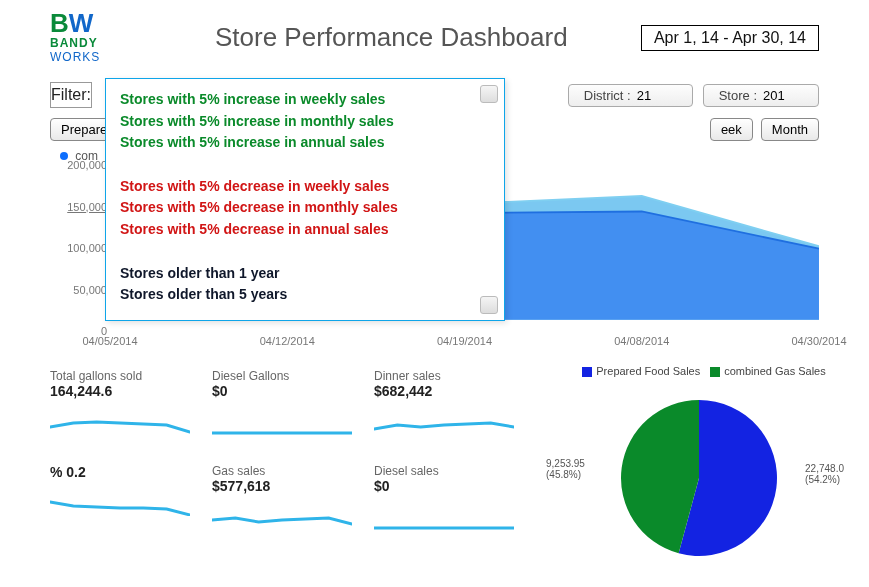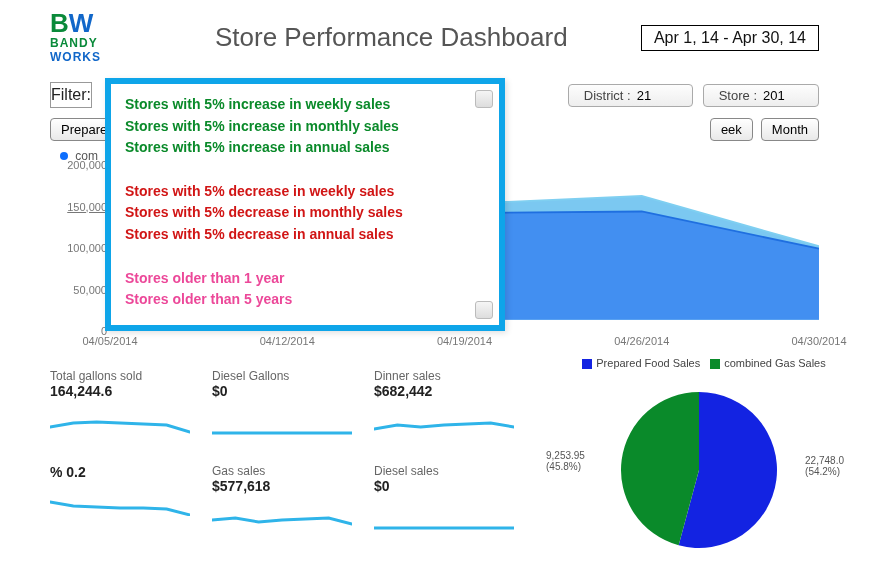--- a/index.html
+++ b/index.html
@@ -4,21 +4,21 @@
 <style>
   * { box-sizing: border-box; margin: 0; padding: 0; }
   body { font-family: Arial, sans-serif; width: 869px; height: 587px; background: #fff; position: relative; overflow: hidden; font-size: 13px; color: #444; }
   
   .header { display: flex; align-items: center; padding: 10px 50px 5px 50px; }
   .logo { width: 85px; height: 55px; position: relative; }
   .logo-top { font-size: 26px; font-weight: bold; line-height: 1; display: flex; }
   .logo-b1 { color: #0a8a3a; }
   .logo-w { color: #1167c9; }
   .logo-bandy { font-size: 12px; font-weight: bold; color: #0a8a3a; letter-spacing: 1px; }
-  .logo-works { font-size: 12px; font-weight: bold; color: #1167c9; letter-spacing: 1px; }
+  .logo-works { font-size: 12px; font-weight: normal; color: #1167c9; letter-spacing: 1px; }
   .title { font-size: 26px; color: #555; margin-left: 80px; flex: 1; }
   .date-range { border: 1px solid #000; padding: 3px 12px; font-size: 16px; color: #111; }
   
   .controls-row { display: flex; align-items: center; padding: 4px 50px; gap: 10px; margin-top: 8px;}
   .filter-box { border: 1px solid #999; padding: 3px 0; font-size: 16px; color: #222; background:#fff;}
   .ctrl-spacer { flex: 1; }
   .pill { border: 1px solid #aaa; border-radius: 4px; padding: 3px 15px; display: inline-flex; align-items: center; gap: 6px; background: linear-gradient(#fdfdfd,#eee); font-size: 13px; }
   .pill input { border: none; background: transparent; width: 40px; font-size: 13px; }
   
   .time-buttons { display:flex; gap:8px; padding: 6px 50px; }
@@ -33,31 +33,31 @@
   .plot { position:absolute; left:50px; right:0; top:0; bottom:24px; }
   .x-ticks { position:absolute; left:50px; right:0; bottom:0; height:20px; font-size:11px; color:#777;}
   .x-tick { position:absolute; transform:translateX(-50%); }
   
   .metrics-row { display:flex; padding: 8px 50px; gap: 12px; }
   .metric { width: 150px; }
   .metric-label { font-size:12px; color:#666; }
   .metric-value { font-size:14px; font-weight:bold; color:#222; }
   .spark { width: 140px; height: 30px; margin-top:6px;}
   
-  .right-panel { position:absolute; right:30px; bottom:32px; width:280px; }
+  .right-panel { position:absolute; right:30px; bottom:24px; width:280px; }
   .pie-legend { font-size:11px; text-align:center; margin-bottom:6px;}
   .pie-legend .sw { display:inline-block; width:10px; height:10px; margin:0 4px 0 10px; vertical-align:middle;}
   .pie-wrap { position:relative; width:210px; height:180px; margin:0 auto;}
   .pie-label { position:absolute; font-size:10px; color:#555; white-space:nowrap;}
   
-  .filter-dropdown { position:absolute; left:105px; top:78px; width:400px; background:#fff; border:6px solid #0ea5e9; box-shadow: 2px 2px 6px rgba(0,0,0,.12); z-index:50; padding: 10px 14px 14px 14px; font-size:14px; font-weight:bold; line-height:1.55;}
+  .filter-dropdown { position:absolute; left:105px; top:78px; width:400px; background:#fff; border:1px solid #0ea5e9; box-shadow: 2px 2px 6px rgba(0,0,0,.12); z-index:50; padding: 10px 14px 14px 14px; font-size:14px; font-weight:bold; line-height:1.55;}
   .filter-dropdown .scroll-btn { position:absolute; right:6px; width:18px; height:18px; background:linear-gradient(#f5f5f5,#ddd); border:1px solid #bbb; border-radius:3px;}
   .fd-green { color:#0a8a2a; }
   .fd-red { color:#d11515; }
-  .fd-gray { color:#ec4899; }
+  .fd-gray { color:#0f172a; }
 </style>
 </head>
 <body>
 
 <div class="header">
   <div class="logo">
     <div class="logo-top">
         <span class="logo-b1">B</span>
         <span class="logo-w">W</span>
       </div>
@@ -104,21 +104,21 @@
   <svg class="plot" id="mainplot" viewBox="0 0 760 166" preserveAspectRatio="none">
       <path d="M0,91.3 L190,89.64 L380,41.5 L570,33.19999999999999 L760,87.15 L760,166 L0,166 Z" fill="#6dc2ef" opacity="0.9"></path>
       <path d="M0,92.96 L190,91.3 L380,51.46000000000001 L570,49.80000000000001 L760,89.64 L760,166 L0,166 Z" fill="#3f8cf0" opacity="0.95"></path>
       <path d="M0,91.3 L190,89.64 L380,41.5 L570,33.19999999999999 L760,87.15 " fill="none" stroke="#7fcff1" stroke-width="2"></path>
       <path d="M0,92.96 L190,91.3 L380,51.46000000000001 L570,49.80000000000001 L760,89.64 " fill="none" stroke="#1f6fe0" stroke-width="2"></path>
     </svg>
   <div class="x-ticks" id="xticks">
       <div class="x-tick" style="left: 0%;">04/05/2014</div>
       <div class="x-tick" style="left: 25%;">04/12/2014</div>
       <div class="x-tick" style="left: 50%;">04/19/2014</div>
-      <div class="x-tick" style="left: 75%;">04/26/2014</div>
+      <div class="x-tick" style="left: 75%;">04/08/2014</div>
       <div class="x-tick" style="left: 100%;">04/30/2014</div>
     </div>
 </div>
 
 <div class="metrics-row" id="metricsTop" style="margin-top:6px">
     <div class="metric"><div class="metric-label">Total gallons sold</div><div class="metric-value">164,244.6</div><svg class="spark" viewBox="0 0 140 30">
         <path d="M0,22 L23.333333333333332,18 L46.666666666666664,17 L70,18 L93.33333333333333,19 L116.66666666666667,20 L140,27 " fill="none" stroke="#2fb4e9" stroke-width="3" stroke-linecap="round"></path>
       </svg></div>
     <div class="metric"><div class="metric-label">Diesel Gallons</div><div class="metric-value">$0</div><svg class="spark" viewBox="0 0 140 30">
         <path d="M0,28 L23.333333333333332,28 L46.666666666666664,28 L70,28 L93.33333333333333,28 L116.66666666666667,28 L140,28 " fill="none" stroke="#2fb4e9" stroke-width="3" stroke-linecap="round"></path>

